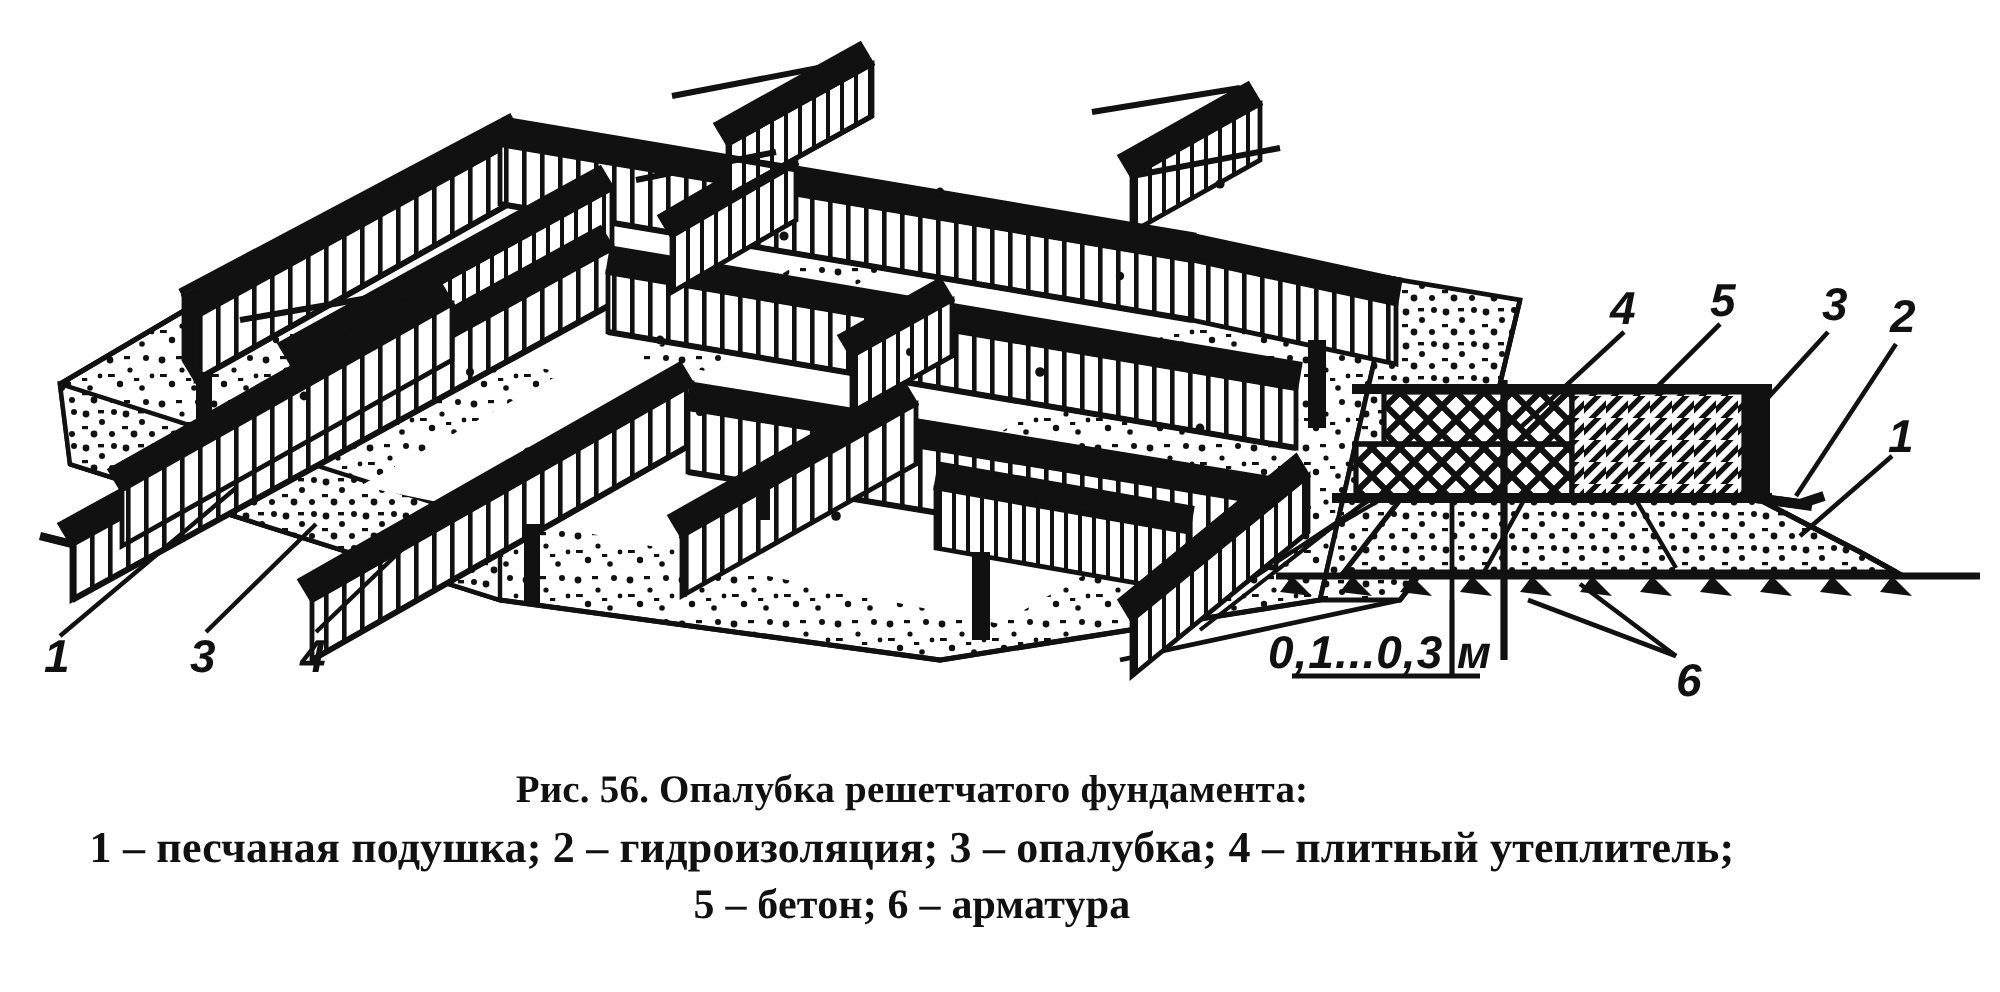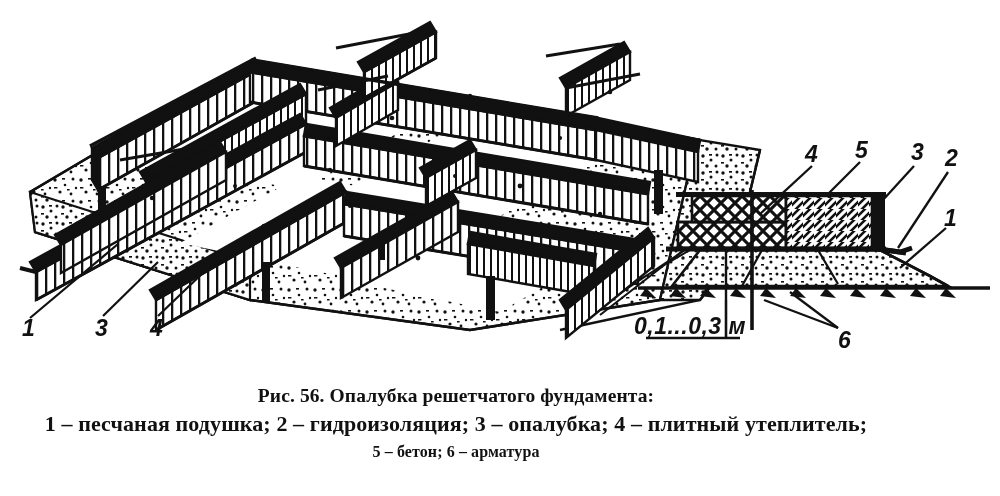--- a/index.html
+++ b/index.html
@@ -18,21 +18,21 @@
   .cap-line{
     font-weight:bold;
     font-size:19.5px;
     line-height:28px;
     letter-spacing:0.1px;
     white-space:nowrap;
     color:#111;
   }
   .cap-line.l1{font-size:19.5px;}
   .cap-line.l2{font-size:22px;}
-  .cap-line.l3{font-size:16px;text-align:center;}
+  .cap-line.l3{font-size:21px;text-align:center;}
   svg{display:block;}
   text{font-family:"Liberation Sans","DejaVu Sans",sans-serif;}
 </style>
 </head>
 <body>
 
 <div id="figure">
 
   <div id="art">
     <svg viewBox="0 0 1000 380" width="1000" height="380">

